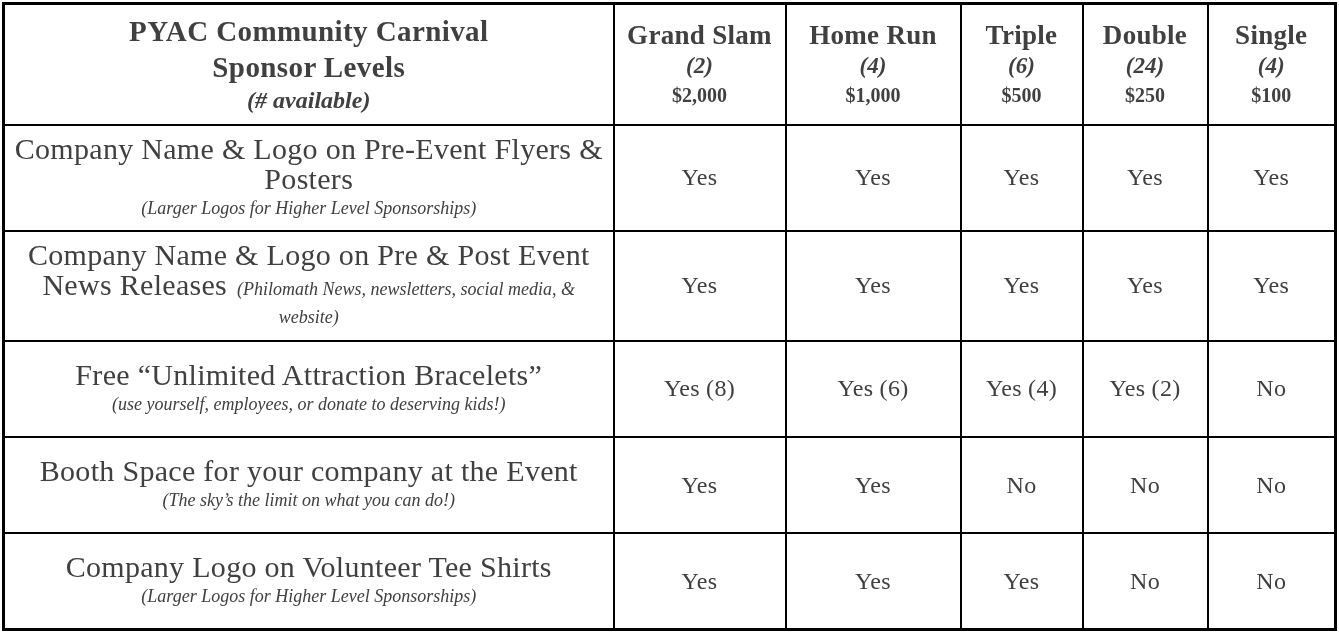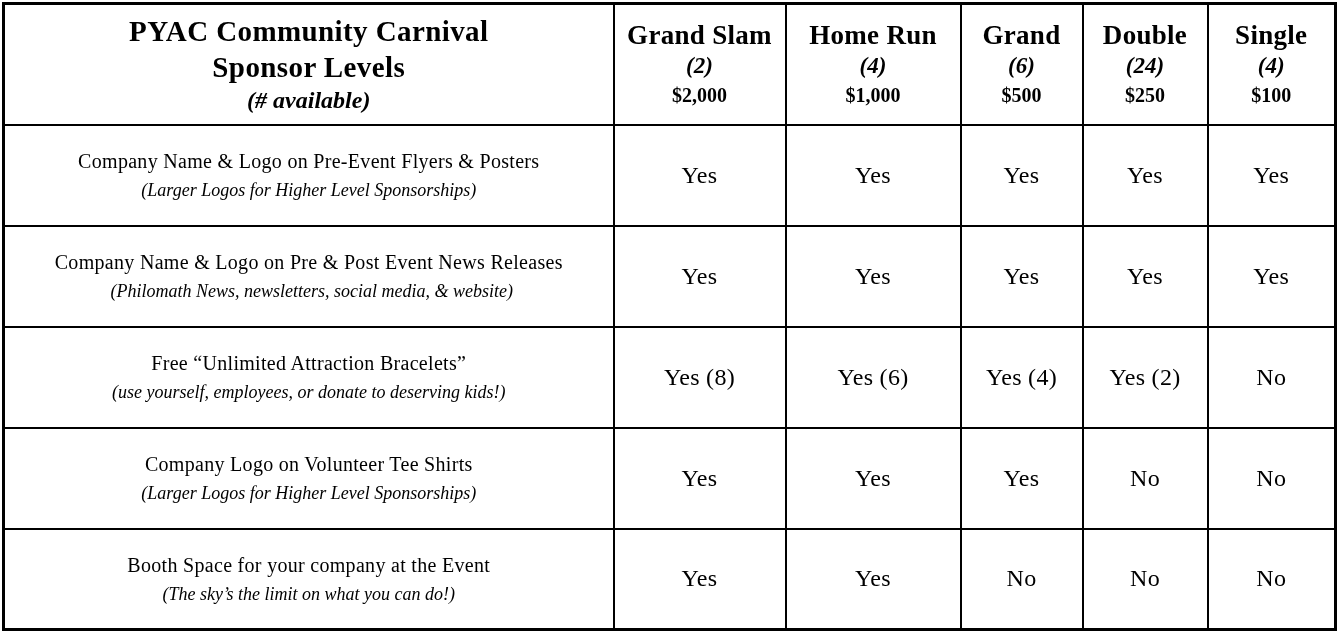--- a/index.html
+++ b/index.html
@@ -7,21 +7,21 @@
     padding: 0;
     background: #ffffff;
   }
   .page {
     width: 1339px;
     height: 635px;
     background: #ffffff;
     box-sizing: border-box;
     padding: 2px 3px 2px 2px;
     font-family: "Liberation Serif", "DejaVu Serif", serif;
-    color: #000000;
+    color: #404040;
   }
   table.sponsor-table {
     width: 100%;
     height: 629px;
     border-collapse: collapse;
     table-layout: fixed;
   }
   table.sponsor-table th,
   table.sponsor-table td {
     border: 2px solid #000000;
@@ -59,21 +59,21 @@
     font-size: 23px;
     line-height: 28px;
   }
   .col-price {
     font-weight: bold;
     font-size: 20px;
     line-height: 30px;
   }
   .benefit-text {
     display: block;
-    font-size: 20px;
+    font-size: 30px;
     line-height: 30px;
     letter-spacing: 0.3px;
   }
   .benefit-note {
     display: block;
     font-style: italic;
     font-size: 18px;
     line-height: 28px;
   }
   td.note-inline .benefit-text,
@@ -113,21 +113,21 @@
           <div class="col-name">Grand Slam</div>
           <div class="col-avail">(2)</div>
           <div class="col-price">$2,000</div>
         </th>
         <th>
           <div class="col-name">Home Run</div>
           <div class="col-avail">(4)</div>
           <div class="col-price">$1,000</div>
         </th>
         <th>
-          <div class="col-name">Grand</div>
+          <div class="col-name">Triple</div>
           <div class="col-avail">(6)</div>
           <div class="col-price">$500</div>
         </th>
         <th>
           <div class="col-name">Double</div>
           <div class="col-avail">(24)</div>
           <div class="col-price">$250</div>
         </th>
         <th>
           <div class="col-name">Single</div>
@@ -165,35 +165,35 @@
           <span class="benefit-note">(use yourself, employees, or donate to deserving kids!)</span>
         </td>
         <td><span class="value-text">Yes (8)</span></td>
         <td><span class="value-text">Yes (6)</span></td>
         <td><span class="value-text">Yes (4)</span></td>
         <td><span class="value-text">Yes (2)</span></td>
         <td><span class="value-text">No</span></td>
       </tr>
       <tr class="benefit-row">
         <td class="benefit-cell">
+          <span class="benefit-text">Booth Space for your company at the Event</span>
+          <span class="benefit-note">(The sky’s the limit on what you can do!)</span>
+        </td>
+        <td><span class="value-text">Yes</span></td>
+        <td><span class="value-text">Yes</span></td>
+        <td><span class="value-text">No</span></td>
+        <td><span class="value-text">No</span></td>
+        <td><span class="value-text">No</span></td>
+      </tr>
+      <tr class="benefit-row">
+        <td class="benefit-cell">
           <span class="benefit-text">Company Logo on Volunteer Tee Shirts</span>
           <span class="benefit-note">(Larger Logos for Higher Level Sponsorships)</span>
         </td>
         <td><span class="value-text">Yes</span></td>
         <td><span class="value-text">Yes</span></td>
         <td><span class="value-text">Yes</span></td>
         <td><span class="value-text">No</span></td>
         <td><span class="value-text">No</span></td>
       </tr>
-      <tr class="benefit-row">
-        <td class="benefit-cell">
-          <span class="benefit-text">Booth Space for your company at the Event</span>
-          <span class="benefit-note">(The sky’s the limit on what you can do!)</span>
-        </td>
-        <td><span class="value-text">Yes</span></td>
-        <td><span class="value-text">Yes</span></td>
-        <td><span class="value-text">No</span></td>
-        <td><span class="value-text">No</span></td>
-        <td><span class="value-text">No</span></td>
-      </tr>
     </tbody>
   </table>
 </div>
 
 </body></html>

